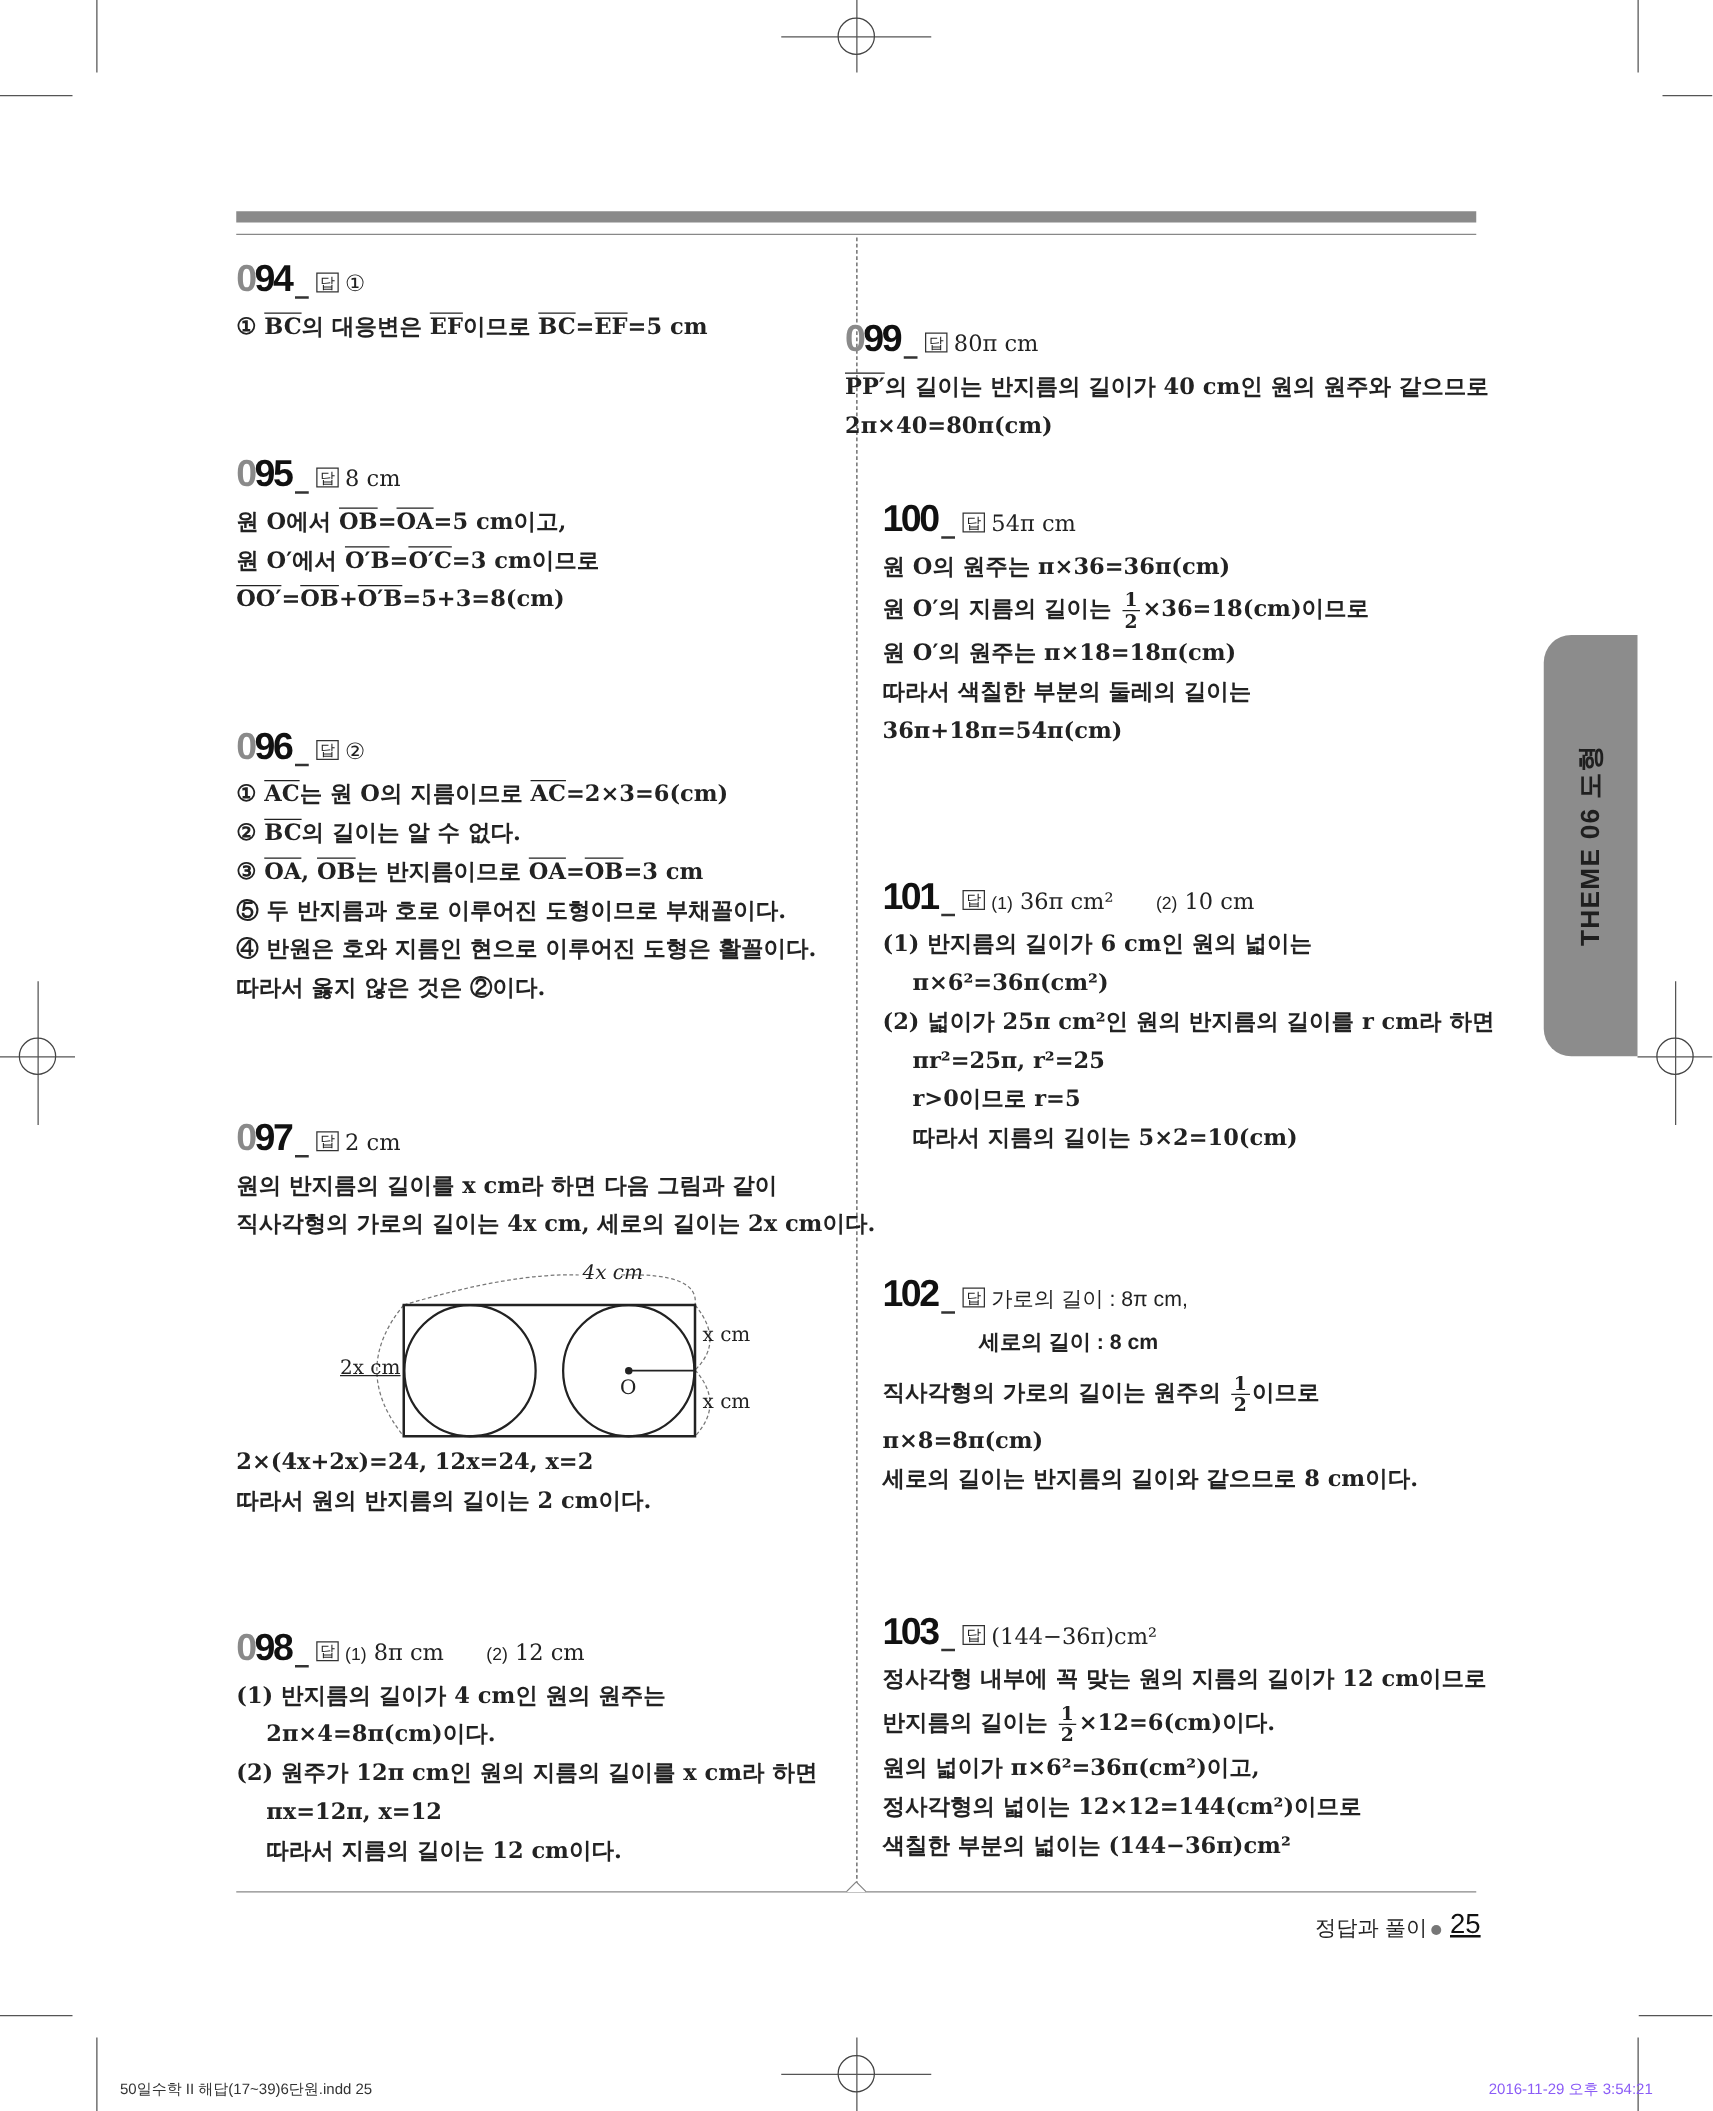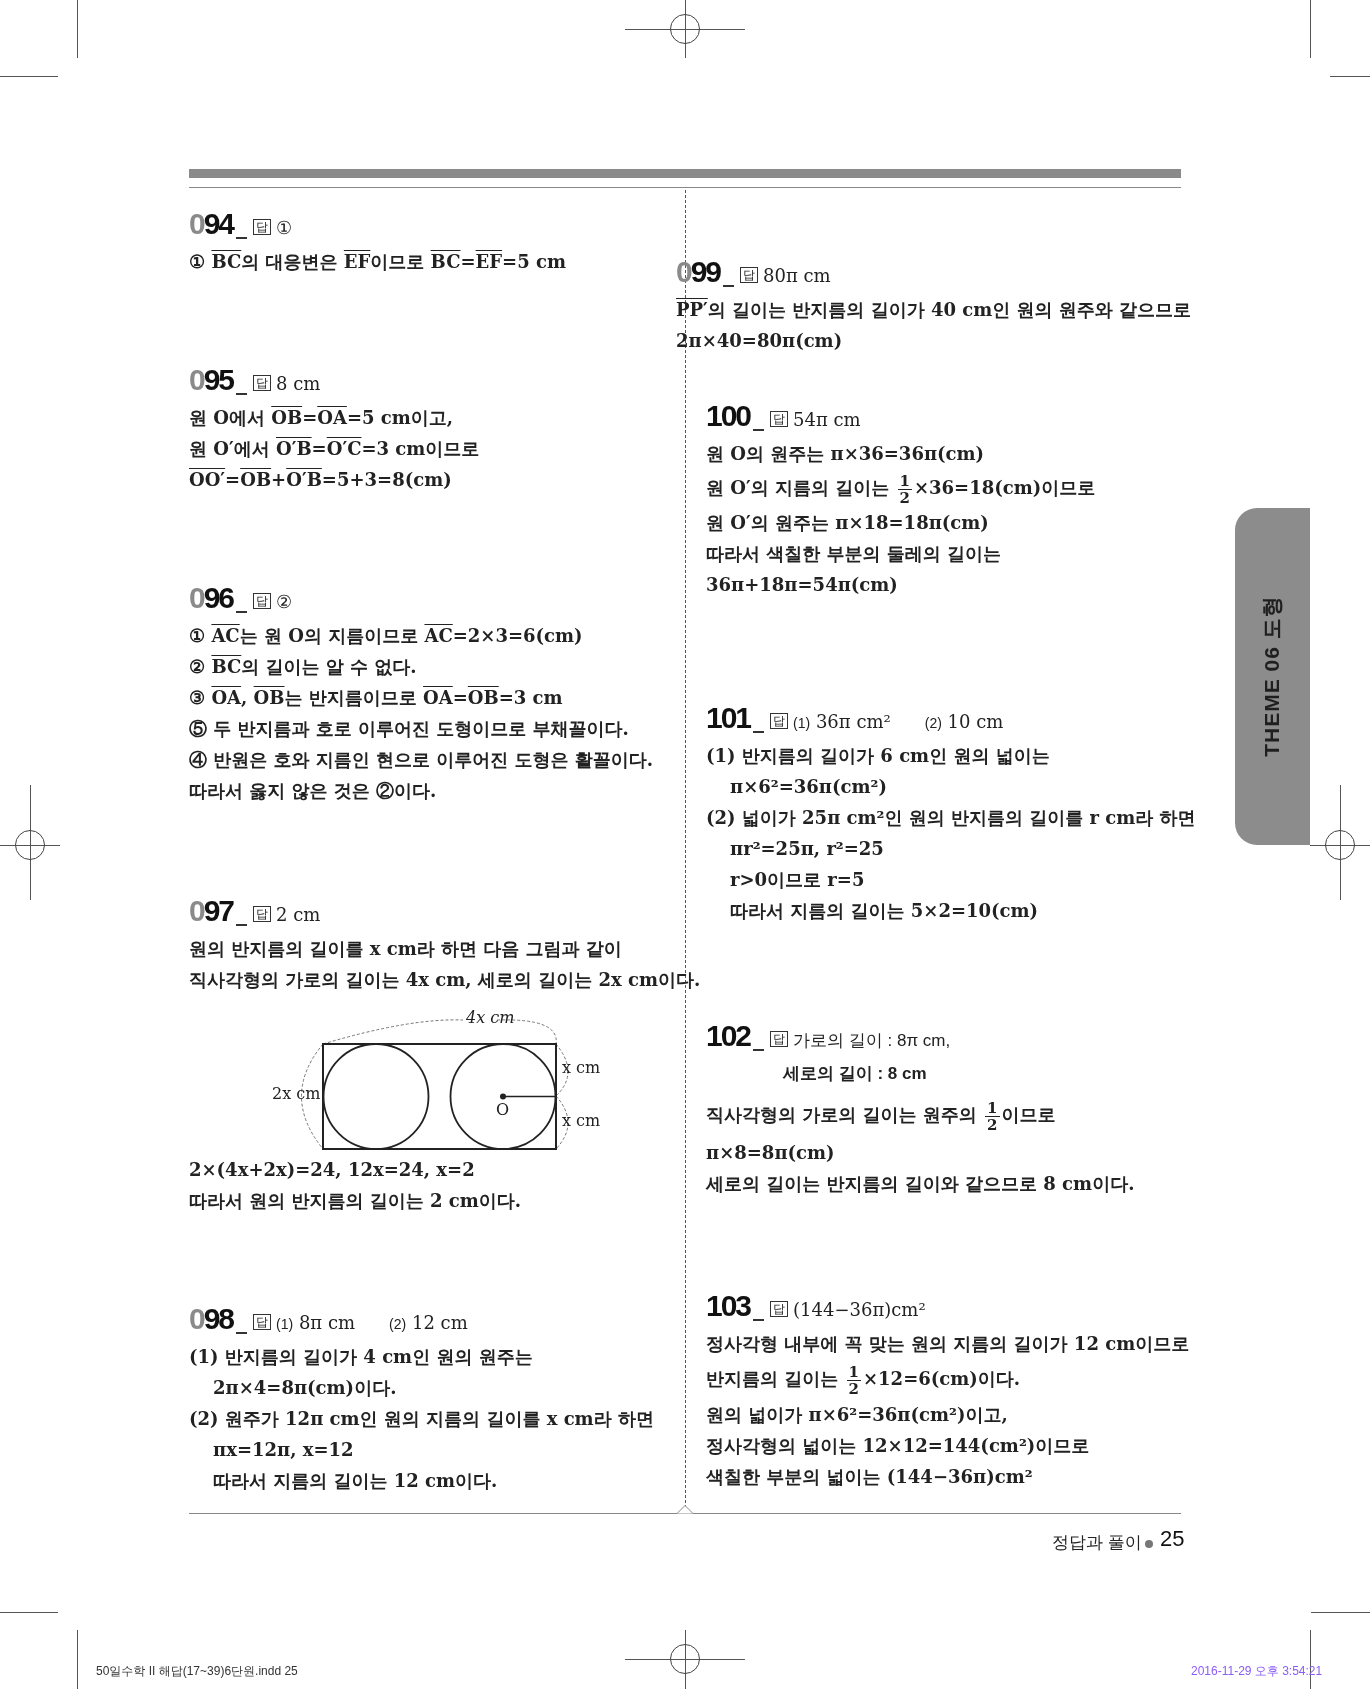--- a/index.html
+++ b/index.html
@@ -29,21 +29,21 @@
   .line { white-space:nowrap;font-weight:bold; }
   .indent { padding-left:24px; }
   .ov { text-decoration:overline; }
   .frac { display:inline-flex; flex-direction:column; align-items:center; vertical-align:middle; font-size:15px; line-height:16px; margin:0 2px; }
   .frac .n { border-bottom:1px solid #222; padding:0 2px; }
   .sans { font-family:"Liberation Sans", sans-serif; }
   .side-tab { position:absolute; left:1235px; top:508px; width:75px; height:337px; background:#8c8c8c; border-radius:22px 0 0 22px; }
   .side-text { position:absolute; left:1272px; top:676px; transform:translate(-50%,-50%) rotate(-90deg); white-space:nowrap; color:#1f1f1f; font-family:"Liberation Sans", sans-serif; font-weight:bold; font-size:21px; letter-spacing:1px; }
   .footer-label { position:absolute; left:1052px; top:1531px; font-family:"Liberation Sans", sans-serif; font-size:17px; color:#222; }
   .footer-dot { position:absolute; left:1145px; top:1540px; width:8px; height:8px; border-radius:50%; background:#777; }
-  .page-num { position:absolute; left:1160px; top:1526px; font-family:"Liberation Sans", sans-serif; font-size:22px; color:#111; }
+  .page-num { position:absolute; left:1160px; top:1526px; font-family:"Liberation Sans", sans-serif; font-size:22px; color:#111;text-decoration:underline; }
   .slug-l { position:absolute; left:96px; top:1663px; font-family:"Liberation Sans", sans-serif; font-size:12px; color:#333; white-space:nowrap; }
   .slug-r { position:absolute; left:1191px; top:1663px; font-family:"Liberation Sans", sans-serif; font-size:12px; color:#8b5cf6; white-space:nowrap; }
   .fig { position:absolute; left:260px; top:1008px; }
 </style>
 </head>
 <body>
 
 <div class="crop-v" style="left:77px;top:0;height:58px;"></div>
 <div class="crop-h" style="left:0;top:76px;width:58px;"></div>
 <div class="crop-v" style="left:1310px;top:0;height:58px;"></div>
@@ -130,21 +130,21 @@
     <path d="M63,36 Q20,88 63,141" fill="none" stroke="#777" stroke-width="1" stroke-dasharray="3,2"></path>
     <path d="M296,36 Q320,65 296,88" fill="none" stroke="#777" stroke-width="1" stroke-dasharray="3,2"></path>
     <path d="M296,88 Q320,115 296,141" fill="none" stroke="#777" stroke-width="1" stroke-dasharray="3,2"></path>
     <rect x="63" y="36" width="233" height="105" fill="none" stroke="#222" stroke-width="2"></rect>
     <circle cx="116" cy="88.5" r="52.5" fill="none" stroke="#222" stroke-width="1.8"></circle>
     <circle cx="243" cy="88.5" r="52.5" fill="none" stroke="#222" stroke-width="1.8"></circle>
     <circle cx="243" cy="88.5" r="3" fill="#222"></circle>
     <line x1="243" y1="88.5" x2="296" y2="88.5" stroke="#222" stroke-width="1.3"></line>
   </svg>
   <span class="abs" style="left:206px;top:0;font-size:16px;font-style:italic;">4x cm</span>
-  <span class="abs" style="left:12px;top:76px;font-size:16px;">2x cm</span>
+  <span class="abs" style="left:12px;top:76px;font-size:16px;text-decoration:underline;">2x cm</span>
   <span class="abs" style="left:302px;top:50px;font-size:16px;">x cm</span>
   <span class="abs" style="left:302px;top:103px;font-size:16px;">x cm</span>
   <span class="abs" style="left:236px;top:92px;font-size:16px;">O</span>
 </div>
 
 <div class="problem" style="left:189px;top:1154px;">
   <div class="line">2×(4x+2x)=24, 12x=24, x=2</div>
   <div class="line">따라서 원의 반지름의 길이는 2 cm이다.</div>
 </div>
 

